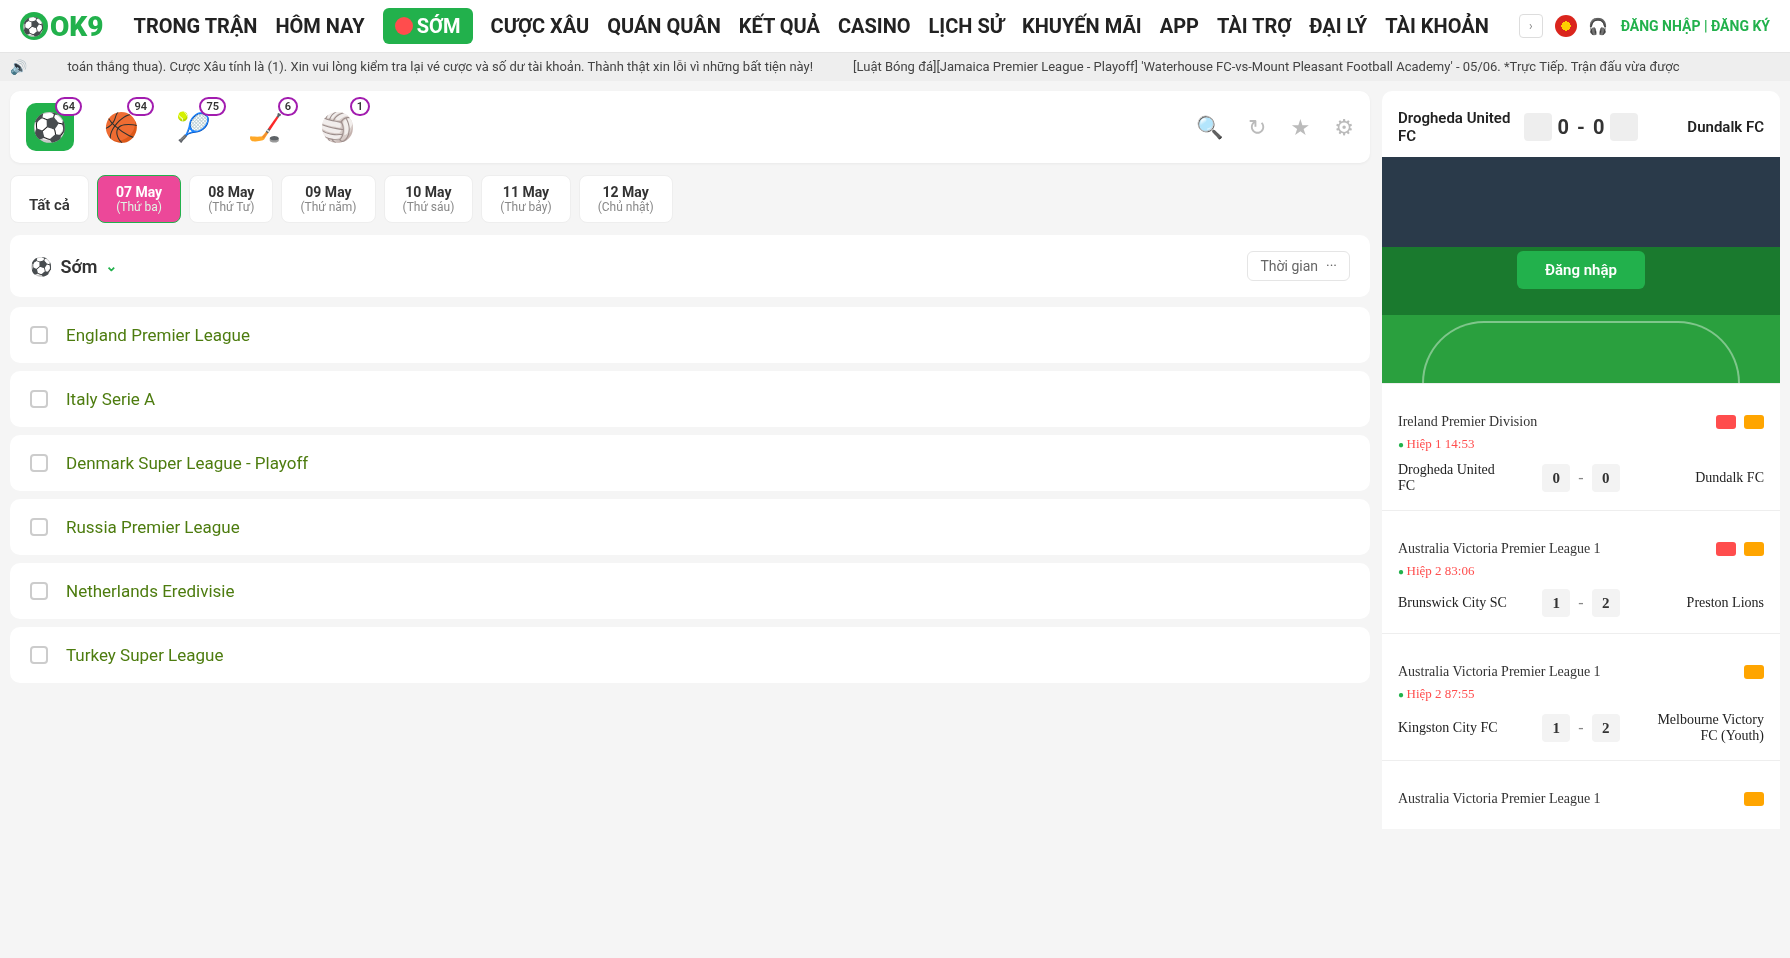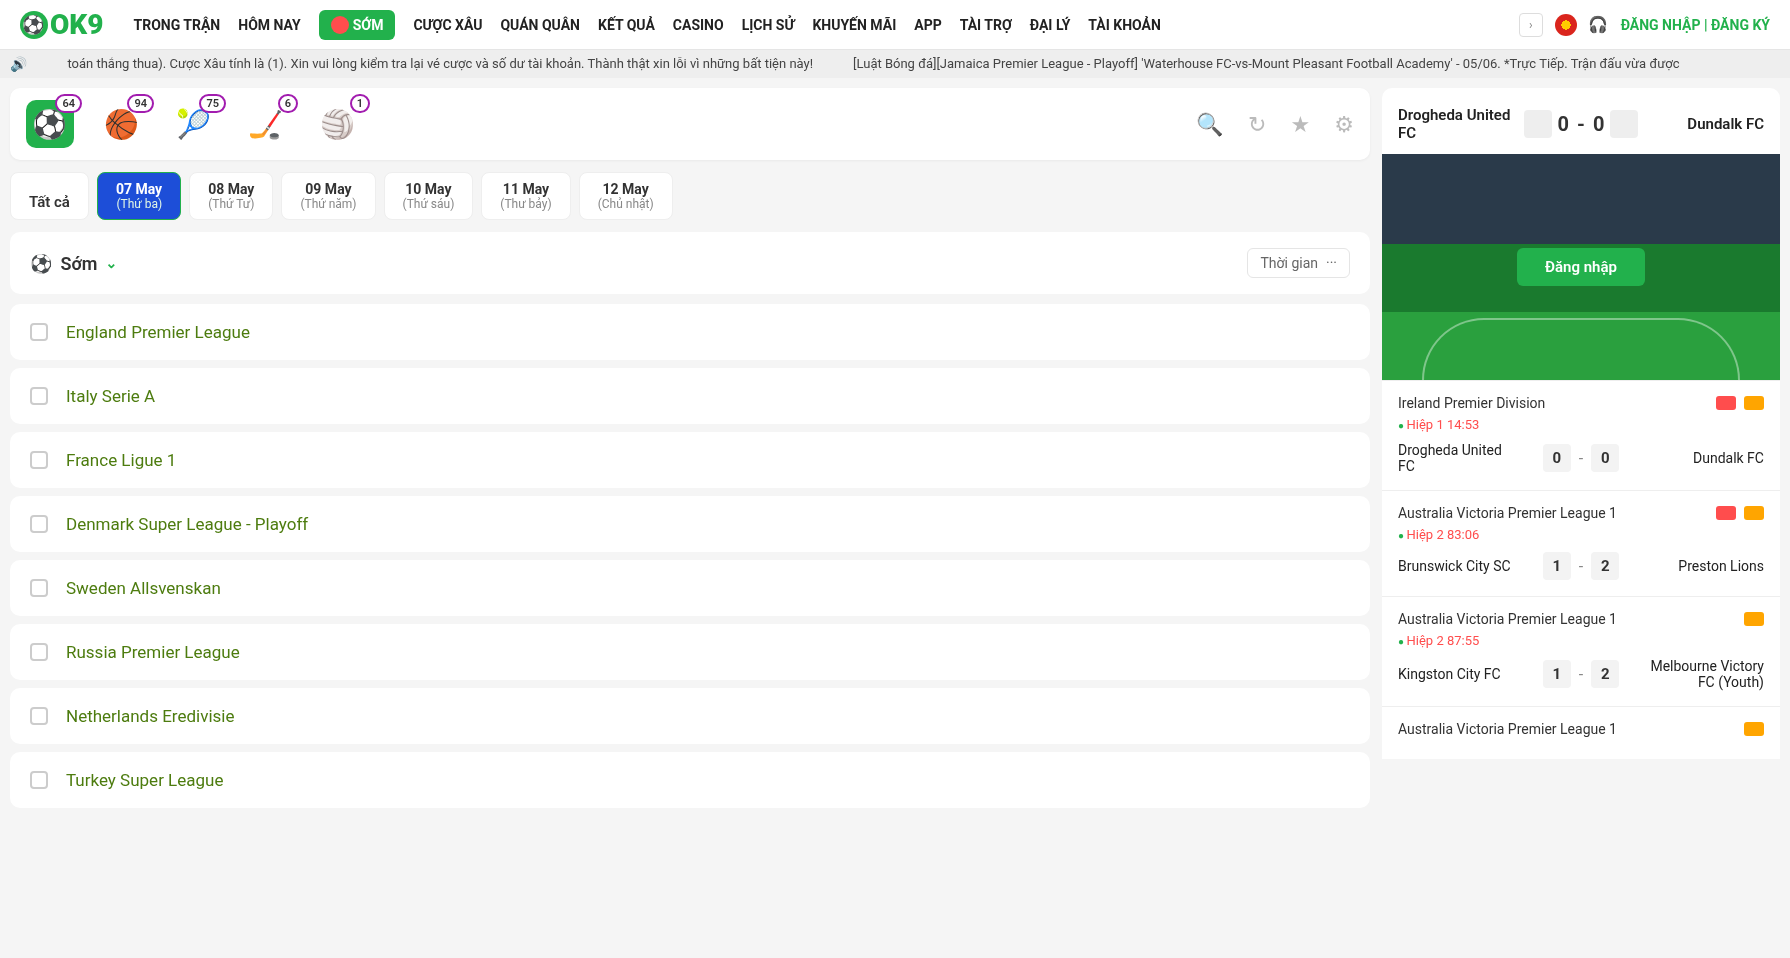--- a/index.html
+++ b/index.html
@@ -1,61 +1,61 @@
 <!DOCTYPE html>
 <html><head>
 <meta charset="utf-8">
 <style>
 * { box-sizing: border-box; margin: 0; padding: 0; }
 body { font-family: -apple-system, BlinkMacSystemFont, "Segoe UI", Roboto, Arial, sans-serif; background: #f5f5f5; color: #333; }
 .topbar { background: #fff; border-bottom: 1px solid #e5e5e5; display: flex; align-items: center; padding: 8px 20px; gap: 10px; }
 .logo { font-weight: 900; font-size: 28px; color: #22b14c; display: flex; align-items: center; gap: 2px; }
 .logo-ball { width: 28px; height: 28px; border-radius: 50%; background: #22b14c; display: inline-flex; align-items: center; justify-content: center; color: #fff; font-size: 18px; }
 .nav { display: flex; gap: 18px; margin-left: 20px; flex: 1; align-items: center; }
-.nav-item { font-weight: 700; font-size: 14px; color: #222; cursor: pointer; white-space: nowrap; }
+.nav-item { font-weight: 700; font-size: 20px; color: #222; cursor: pointer; white-space: nowrap; }
 .nav-item.badge { background: #22b14c; color: #fff; padding: 6px 12px; border-radius: 6px; display: flex; align-items: center; gap: 4px; }
 .nav-item.badge .alarm { width: 18px; height: 18px; background: #ff4d4d; border-radius: 50%; display: inline-block; }
 .nav-right { display: flex; align-items: center; gap: 12px; }
 .nav-arrow { width: 24px; height: 24px; border: 1px solid #ddd; border-radius: 4px; display: flex; align-items: center; justify-content: center; cursor: pointer; color: #888; font-size: 12px; }
 .flag { width: 22px; height: 22px; border-radius: 50%; background: radial-gradient(circle at center, #ffcd00 0 30%, #da251d 30%); }
 .auth { font-weight: 700; font-size: 14px; color: #22b14c; cursor: pointer; }
 .ticker-bar { background: #eee; padding: 6px 10px; font-size: 13px; color: #444; display: flex; gap: 40px; white-space: nowrap; overflow: hidden; }
 .ticker-bar .speaker { font-size: 14px; }
 .main { display: flex; gap: 12px; padding: 10px; }
 .left { flex: 1; min-width: 0; }
 .right { width: 398px; flex-shrink: 0; }
 .sports-bar { background: #fff; border-radius: 10px; padding: 12px 16px; display: flex; align-items: center; gap: 24px; box-shadow: 0 1px 3px rgba(0,0,0,0.05); margin-bottom: 12px; }
 .sport { position: relative; width: 48px; height: 48px; border-radius: 10px; display: flex; align-items: center; justify-content: center; font-size: 28px; cursor: pointer; }
 .sport.active { background: #22b14c; }
 .sport .count { position: absolute; top: -6px; right: -8px; background: #fff; border: 2px solid #a21caf; border-radius: 10px; font-size: 11px; padding: 1px 5px; color: #333; font-weight: 600; }
 .sports-actions { margin-left: auto; display: flex; gap: 24px; color: #bbb; font-size: 22px; }
 .sports-actions span { cursor: pointer; }
 .date-tabs { display: flex; gap: 8px; margin-bottom: 12px; }
 .date-tab { background: #fff; border-radius: 8px; padding: 8px 18px; text-align: center; cursor: pointer; border: 1px solid #eee; }
 .date-tab.all { font-weight: 600; font-size: 15px; display: flex; align-items: flex-end; }
-.date-tab.active { background: #1d4ed8; color: #fff; border-color: #22b14c; text-align: right; }
+.date-tab.active { background: #ec4899; color: #fff; border-color: #22b14c; }
 .date-tab .d1 { font-weight: 700; font-size: 14px; }
 .date-tab .d2 { font-size: 12px; color: #888; }
 .date-tab.active .d2 { color: #e0f5e5; }
 .section-header { background: #fff; border-radius: 10px; padding: 16px 20px; display: flex; align-items: center; justify-content: space-between; margin-bottom: 10px; }
 .section-header .left-h { display: flex; align-items: center; gap: 8px; font-size: 18px; font-weight: 600; }
 .section-header .chev { color: #22b14c; font-size: 14px; }
 .section-header .right-h { display: flex; align-items: center; gap: 8px; font-size: 14px; color: #666; border: 1px solid #e5e5e5; border-radius: 6px; padding: 6px 12px; cursor: pointer; }
 .league-row { background: #fff; border-radius: 10px; padding: 18px 20px; display: flex; align-items: center; gap: 18px; margin-bottom: 8px; cursor: pointer; }
 .league-row .cb { width: 18px; height: 18px; border: 2px solid #ccc; border-radius: 4px; }
 .league-row .name { font-size: 17px; color: #4d7c0f; }
 .match-header { background: #fff; border-radius: 10px 10px 0 0; padding: 18px 16px 12px; display: flex; align-items: center; justify-content: space-between; }
 .match-header .team { font-size: 15px; font-weight: 600; color: #222; width: 120px; }
 .match-header .team.r { text-align: right; }
 .match-header .crest { width: 28px; height: 28px; border-radius: 4px; background: #eee; display: inline-block; }
 .match-header .score { font-size: 20px; font-weight: 700; display: flex; align-items: center; gap: 8px; }
 .stadium { height: 226px; background: linear-gradient(#2a3a4a 0 40%, #1a7a2e 40% 70%, #2aa03e 70%); position: relative; display: flex; align-items: center; justify-content: center; }
 .stadium::after { content: ""; position: absolute; bottom: 0; left: 10%; right: 10%; height: 60px; border: 2px solid rgba(255,255,255,0.4); border-bottom: none; border-radius: 120px 120px 0 0; }
 .login-btn { background: #22b14c; color: #fff; font-weight: 600; padding: 10px 28px; border-radius: 6px; cursor: pointer; z-index: 2; font-size: 15px; }
-.live-card { background: #fff; border-top: 1px solid #eee; padding: 14px 16px 16px; }
+.live-card { background: #fff; border-top: 1px solid #eee; padding: 30px 16px 16px; font-family: Liberation Serif, serif; }
 .live-card .lc-top { display: flex; justify-content: space-between; align-items: center; margin-bottom: 6px; }
 .live-card .league-name { font-size: 14px; color: #333; }
 .live-card .icons { display: flex; gap: 8px; }
 .lc-icon { width: 20px; height: 14px; border-radius: 3px; }
 .lc-icon.tv { background: #ff4d4d; }
 .lc-icon.pitch { background: #ffa500; }
 .live-card .status { color: #ff4d4d; font-size: 13px; margin-bottom: 10px; }
 .live-card .status::before { content: "● "; color: #22b14c; font-size: 10px; }
 .live-card .matchup { display: flex; align-items: center; justify-content: space-between; gap: 8px; }
 .live-card .tname { font-size: 14px; color: #222; width: 115px; }
@@ -173,29 +173,21 @@
         <div class="league-row">
           <span class="cb"></span>
           <span class="name">England Premier League</span>
         </div>
         <div class="league-row">
           <span class="cb"></span>
           <span class="name">Italy Serie A</span>
         </div>
         <div class="league-row">
           <span class="cb"></span>
-          <span class="name">France Ligue 1</span>
-        </div>
-        <div class="league-row">
-          <span class="cb"></span>
           <span class="name">Denmark Super League - Playoff</span>
-        </div>
-        <div class="league-row">
-          <span class="cb"></span>
-          <span class="name">Sweden Allsvenskan</span>
         </div>
         <div class="league-row">
           <span class="cb"></span>
           <span class="name">Russia Premier League</span>
         </div>
         <div class="league-row">
           <span class="cb"></span>
           <span class="name">Netherlands Eredivisie</span>
         </div>
         <div class="league-row">

